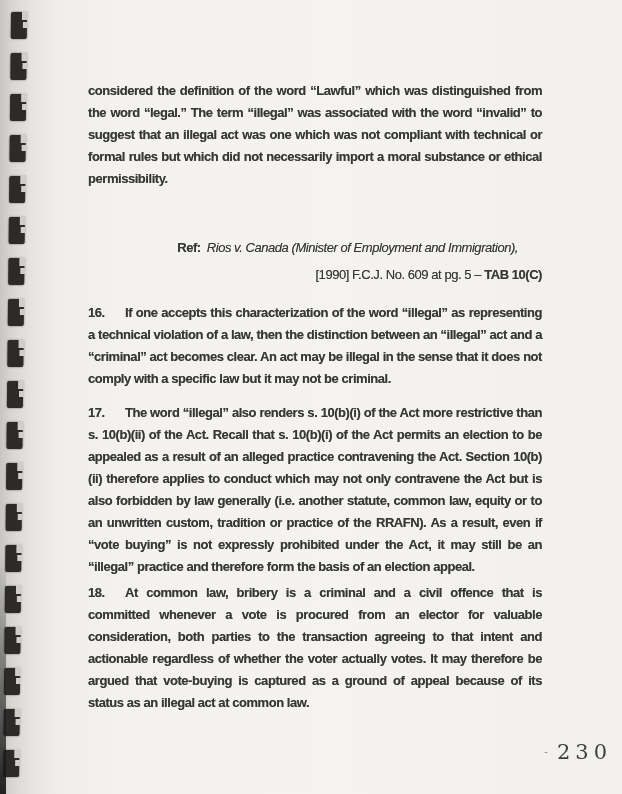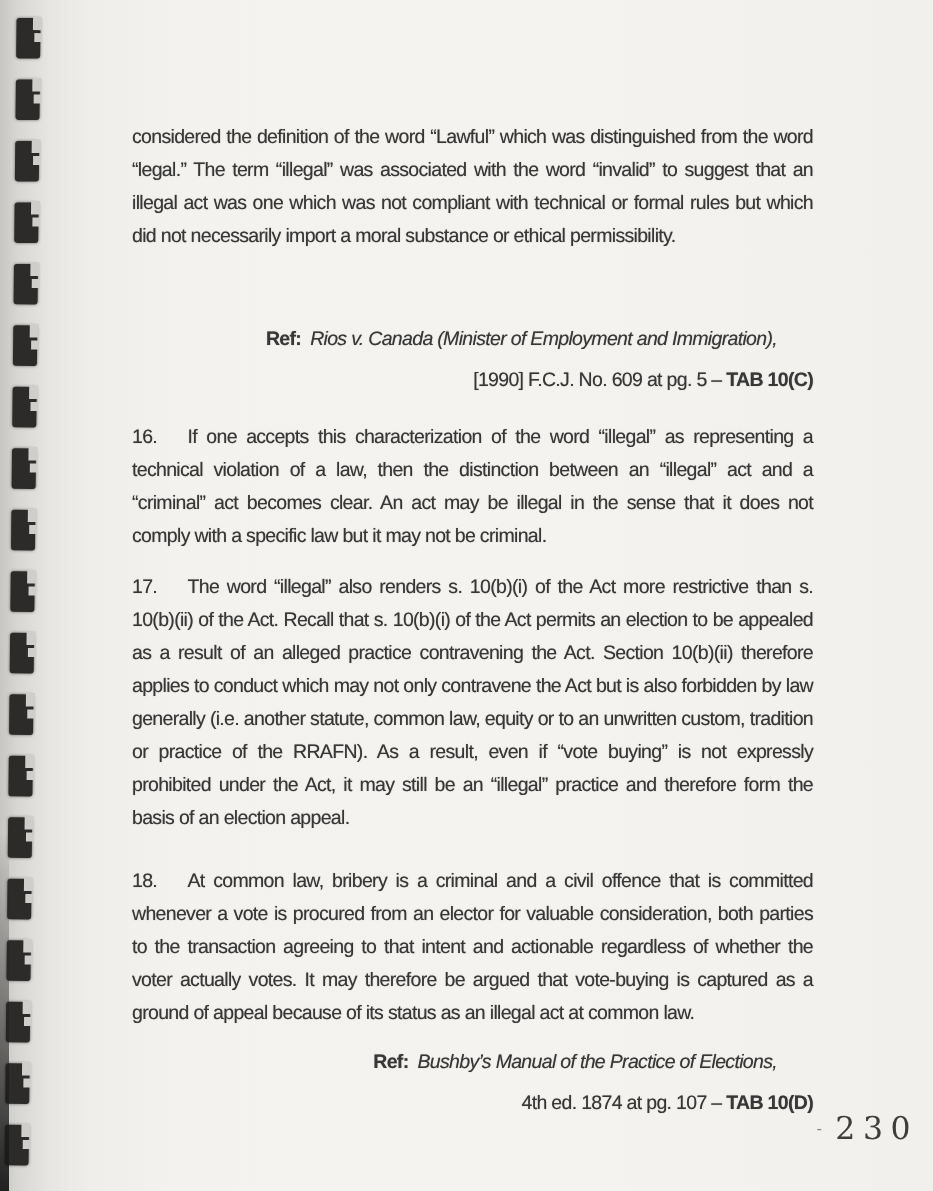--- a/index.html
+++ b/index.html
@@ -62,37 +62,38 @@
     width: 454px;
     color: #373737;
     font-size: 13px;
     letter-spacing: -0.45px;
     line-height: 22px;
     text-shadow: 0 0 0.6px rgba(55,55,55,0.55);
   }
   .para {
     text-align: justify;
     margin: 0;
+    font-weight: bold;
   }
   .pnum {
     display: inline-block;
     width: 37px;
   }
   .ref {
     text-align: right;
     line-height: 27px;
   }
   .ref .line1 { padding-right: 24px; }
   .ref b { font-weight: bold; }
   .ref i { font-style: italic; }
   .ref .reflabel { margin-right: 6px; }
   .mt-ref1  { margin-top: 44px; }
   .mt-p16   { margin-top: 14px; }
   .mt-p17   { margin-top: 12px; }
-  .mt-p18   { margin-top: 20px; }
+  .mt-p18   { margin-top: 4px; }
   .mt-ref2  { margin-top: 8px; }
   
   .folio {
     position: absolute;
     top: 740px; right: 10px;
     font-family: "DejaVu Serif", serif;
     font-size: 21px;
     letter-spacing: 5px;
     color: #3e3e3e;
   }
@@ -140,23 +141,19 @@
       <div class="line1"><b class="reflabel">Ref:</b><i>Rios v. Canada (Minister of Employment and Immigration),</i></div>
       <div class="line2"><span>[1990] F.C.J. No. 609 at pg. 5 – </span><b>TAB 10(C)</b></div>
     </div>
 
     <p class="para mt-p16"><span class="pnum">16.</span><span>If one accepts this characterization of the word “illegal” as representing a technical violation of a law, then the distinction between an “illegal” act and a “criminal” act becomes clear. An act may be illegal in the sense that it does not comply with a specific law but it may not be criminal.</span></p>
 
     <p class="para mt-p17"><span class="pnum">17.</span><span>The word “illegal” also renders s. 10(b)(i) of the Act more restrictive than s. 10(b)(ii) of the Act. Recall that s. 10(b)(i) of the Act permits an election to be appealed as a result of an alleged practice contravening the Act. Section 10(b)(ii) therefore applies to conduct which may not only contravene the Act but is also forbidden by law generally (i.e. another statute, common law, equity or to an unwritten custom, tradition or practice of the RRAFN). As a result, even if “vote buying” is not expressly prohibited under the Act, it may still be an “illegal” practice and therefore form the basis of an election appeal.</span></p>
 
     <p class="para mt-p18"><span class="pnum">18.</span><span>At common law, bribery is a criminal and a civil offence that is committed whenever a vote is procured from an elector for valuable consideration, both parties to the transaction agreeing to that intent and actionable regardless of whether the voter actually votes. It may therefore be argued that vote-buying is captured as a ground of appeal because of its status as an illegal act at common law.</span></p>
 
-    <div class="ref mt-ref2">
-      <div class="line1"><b class="reflabel">Ref:</b><i>Bushby’s Manual of the Practice of Elections,</i></div>
-      <div class="line2"><span>4th ed. 1874 at pg. 107 – </span><b>TAB 10(D)</b></div>
-    </div>
 
   </div>
 
   <div class="folio-dash">-</div>
   <div class="folio">230</div>
 
 </div>
 
 </body></html>

